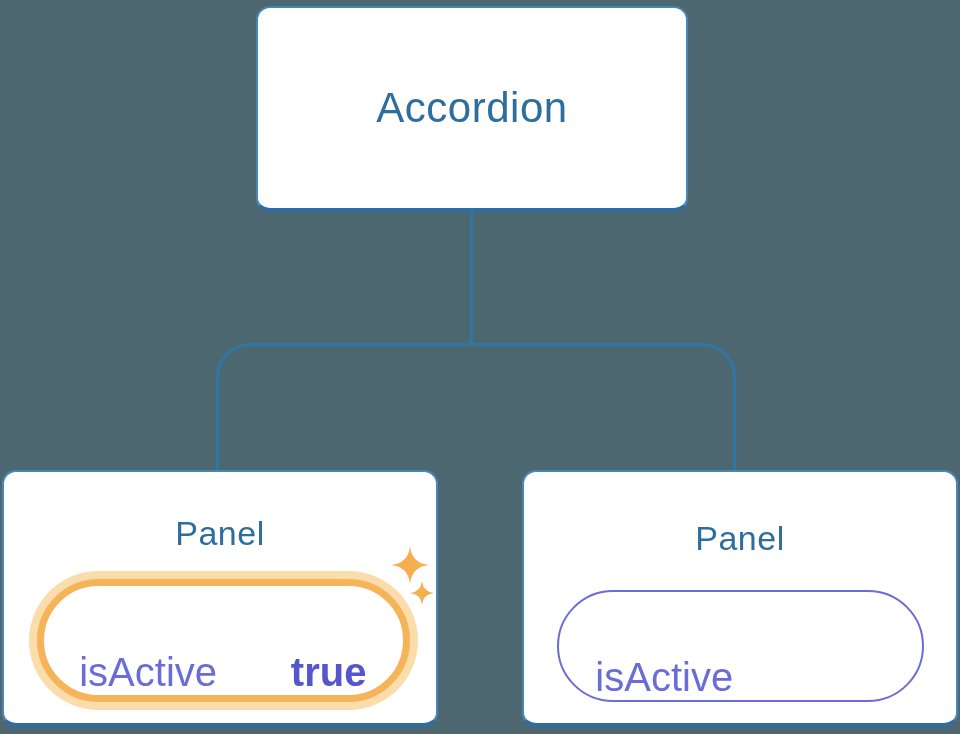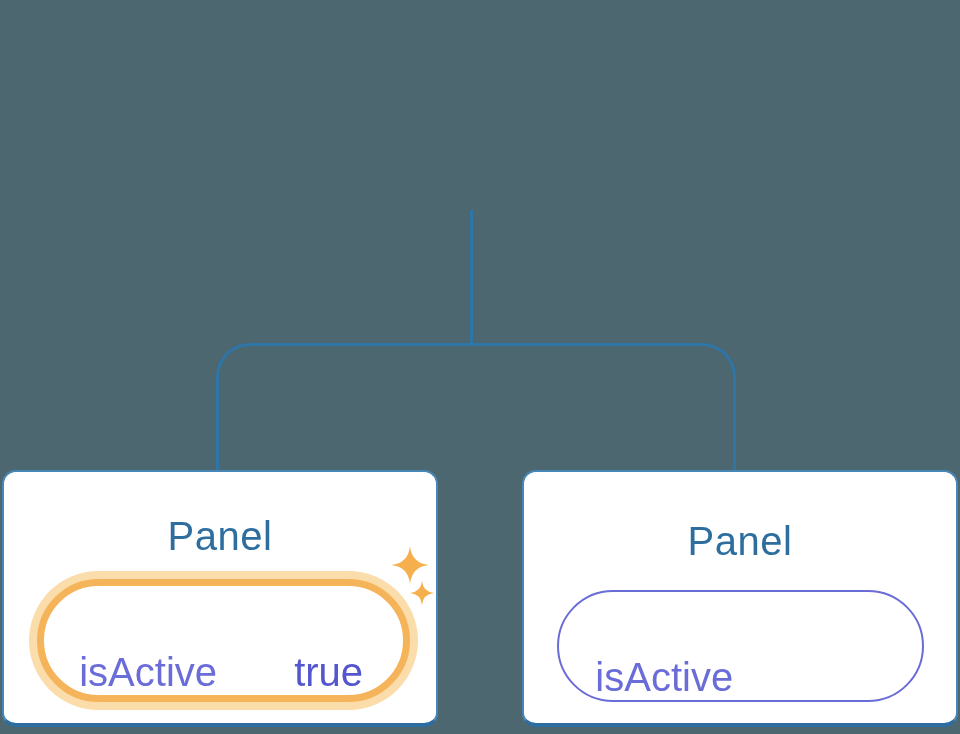--- a/index.html
+++ b/index.html
@@ -39,21 +39,21 @@
     border-right:3px solid var(--connector,#2E75A8);
     border-radius:34px 34px 0 0;
     box-sizing:border-box;
   }
   .panel-node { top:470px; width:436px; height:257px; }
   .panel-left  { left:2px; }
   .panel-right { left:522px; }
   .panel-title {
     position:absolute; left:0; width:100%;
     text-align:center;
-    font-size:40px; font-weight:500; letter-spacing:0.5px;
+    font-size:34px; font-weight:500; letter-spacing:0.5px;
     color:var(--heading-text,#2D6E9E);
   }
   .panel-left  .panel-title { top:42px; }
   .panel-right .panel-title { top:47px; }
   .pill {
     position:absolute;
     display:flex; align-items:flex-end;
     background:#fff;
     box-sizing:border-box;
   }
@@ -72,34 +72,37 @@
     display:flex; align-items:center; justify-content:center;
     font-size:40px;
     color:var(--prop-text,#6A6CD8);
   }
   .pill-cell.name  { width:58%; }
   .pill-cell.value { flex:1; }
   .pill-divider { width:2px; flex:0 0 2px; }
   .pill-active   .pill-divider { background:var(--highlight-ring,#F6B45A); }
   .pill-inactive .pill-divider { background:var(--prop-text,#6A6CD8); }
   .pill-active .pill-cell.value {
-    font-weight:400;
+    font-weight:700;
     color:var(--prop-value-active,#5456CE);
     margin-top:30px;
   }
   .sparkle { position:absolute; }
   .sparkle path { fill:var(--sparkle,#F5AF4D); }
   .sparkle-large { left:387px; top:74px; }
   .sparkle-small { left:406px; top:109px; }
 </style>
 </head>
 <body>
 
 <div class="stage">
 
+  <div class="node root-node">
+    <span class="root-label">Accordion</span>
+  </div>
 
   <div class="stem"></div>
   <div class="branch"></div>
 
   <div class="node panel-node panel-left">
     <div class="panel-title">Panel</div>
 
     <div class="pill pill-active">
       <div class="pill-cell name">isActive</div>
       <div class="pill-divider"></div>

